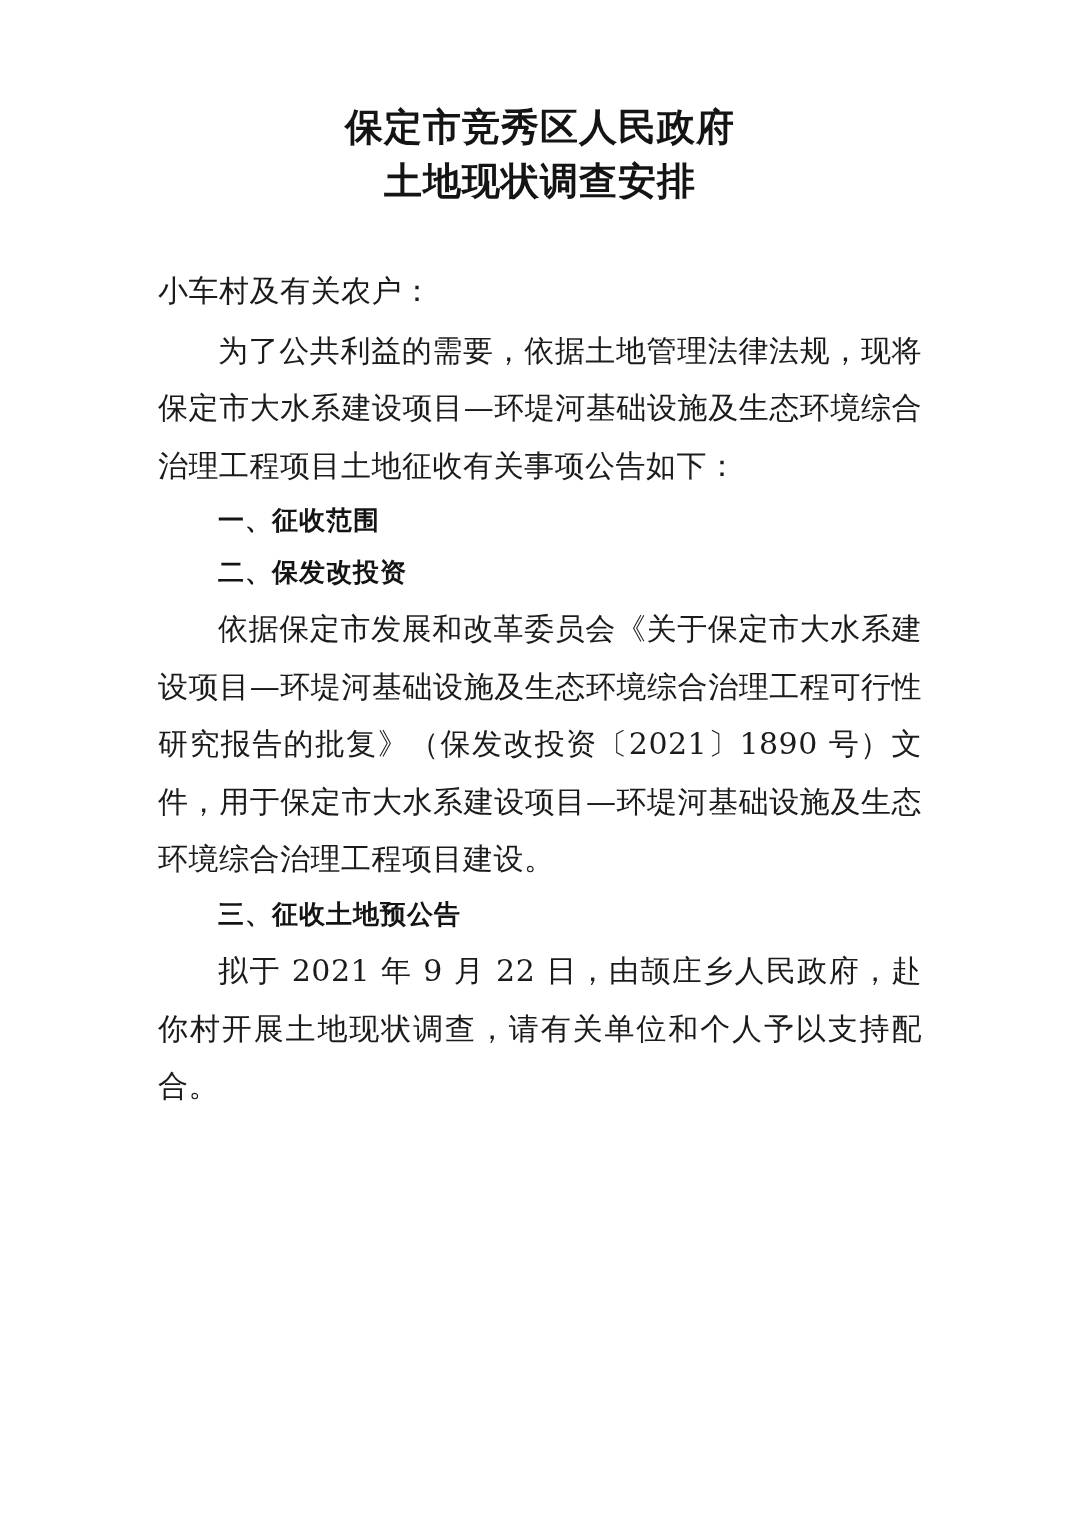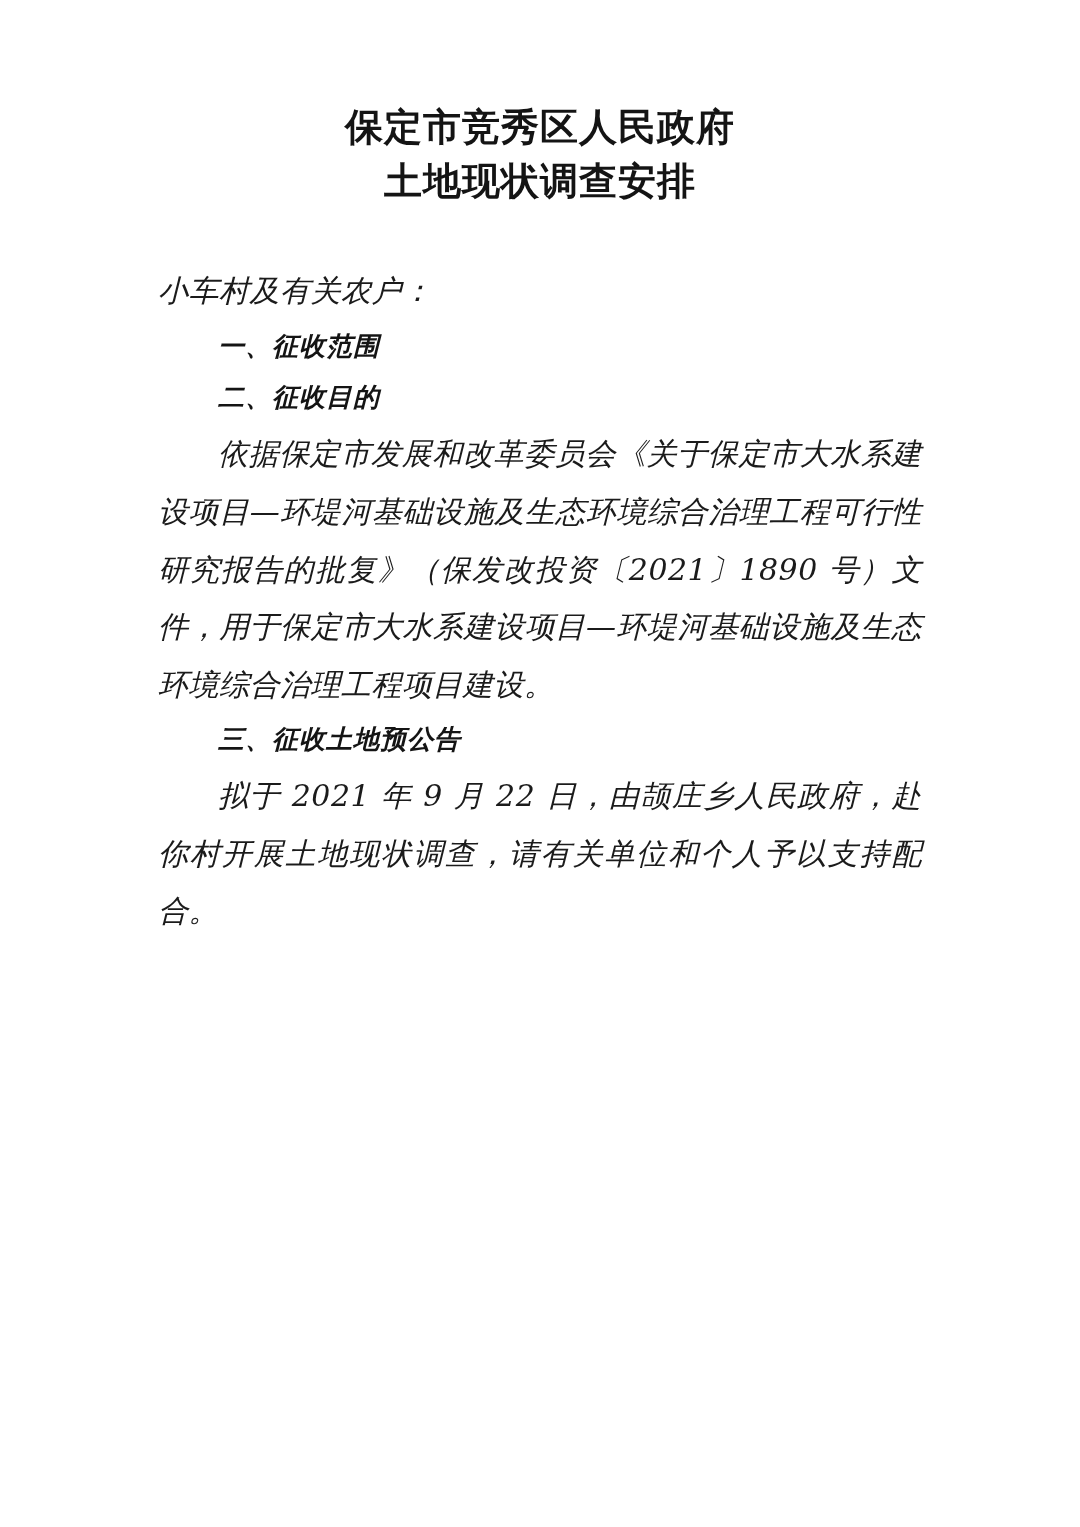--- a/index.html
+++ b/index.html
@@ -30,21 +30,20 @@
     letter-spacing: 1px;
     color: #141414;
     margin: 0 0 0 0;
   }
   .doc-title .line {
     display: block;
     white-space: nowrap;
   }
   .body-block {
     margin-top: 54px;
-    font-style: italic;
   }
   p.para {
     margin: 0 0 2px 0;
     font-size: 30px;
     line-height: 1.92;
     text-align: justify;
     text-justify: inter-ideograph;
     letter-spacing: 0.5px;
     color: #1b1b1b;
   }
@@ -71,23 +70,24 @@
 
   <div class="doc-title">
     <span class="line">保定市竞秀区人民政府</span>
     <span class="line">土地现状调查安排</span>
   </div>
 
   <div class="body-block">
 
     <p class="para noindent">小车村及有关农户：</p>
 
+    <p class="para indent">为了公共利益的需要，依据土地管理法律法规，现将保定市大水系建设项目—环堤河基础设施及生态环境综合治理工程项目土地征收有关事项公告如下：</p>
 
     <p class="section-head">一、征收范围</p>
 
-    <p class="section-head">二、征收目的</p>
+    <p class="section-head">二、保发改投资</p>
     <p class="para indent">依据保定市发展和改革委员会《关于保定市大水系建设项目—环堤河基础设施及生态环境综合治理工程可行性研究报告的批复》（保发改投资〔2021〕1890 号）文件，用于保定市大水系建设项目—环堤河基础设施及生态环境综合治理工程项目建设。</p>
 
     <p class="section-head">三、征收土地预公告</p>
     <p class="para indent">拟于 2021 年 9 月 22 日，由颉庄乡人民政府，赴你村开展土地现状调查，请有关单位和个人予以支持配合。</p>
 
   </div>
 </div>
 
 </body></html>

